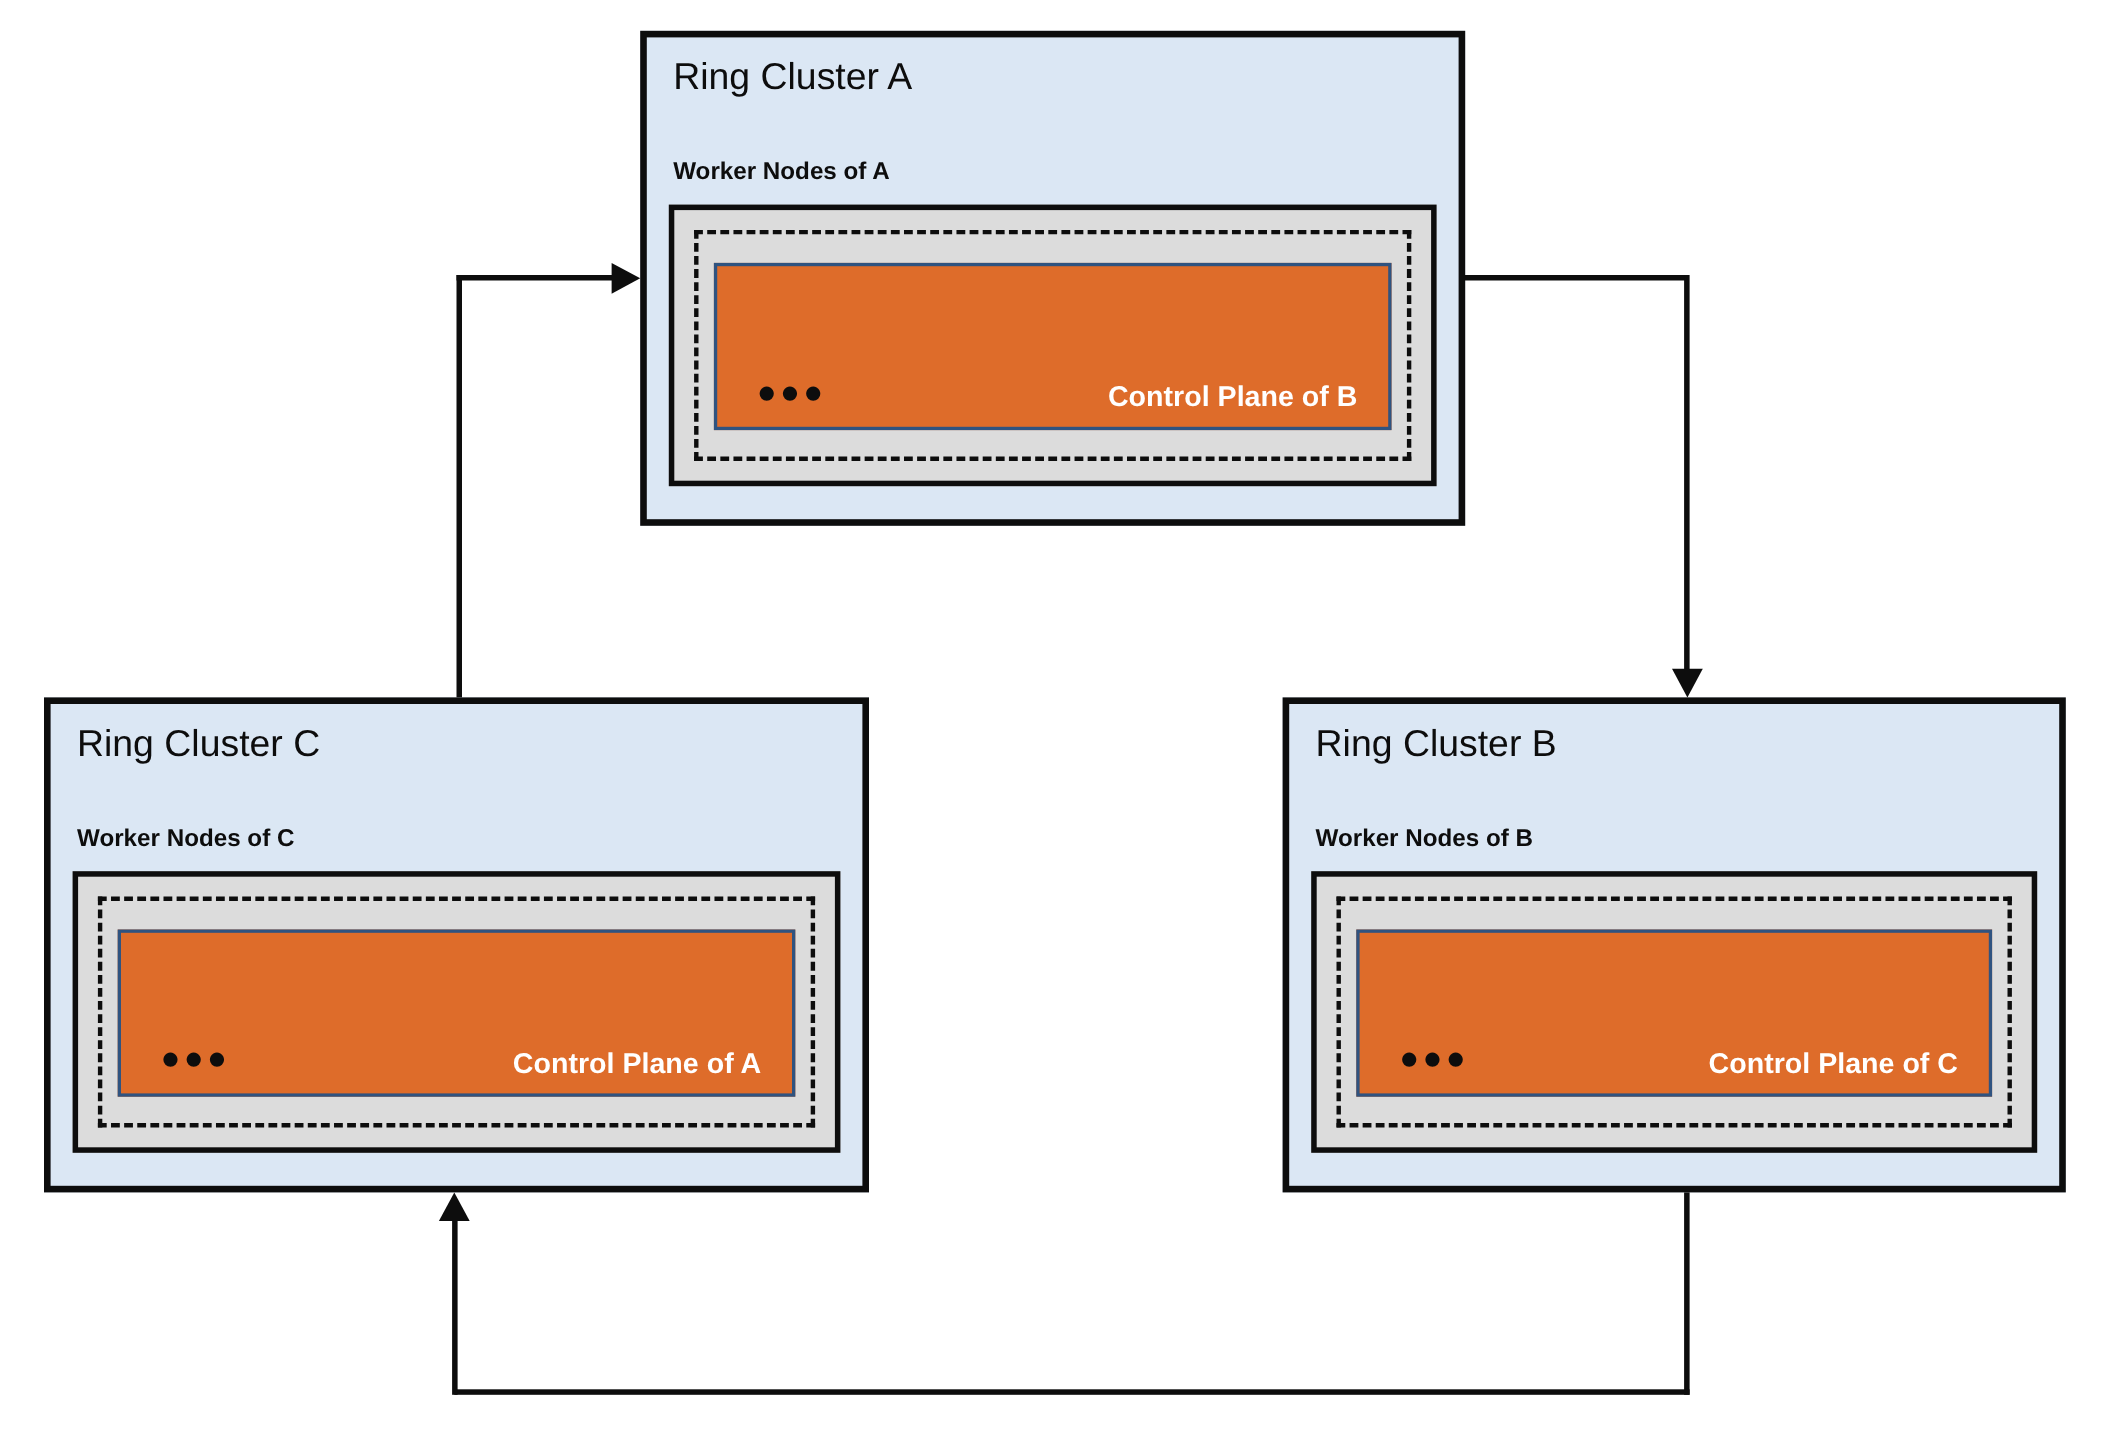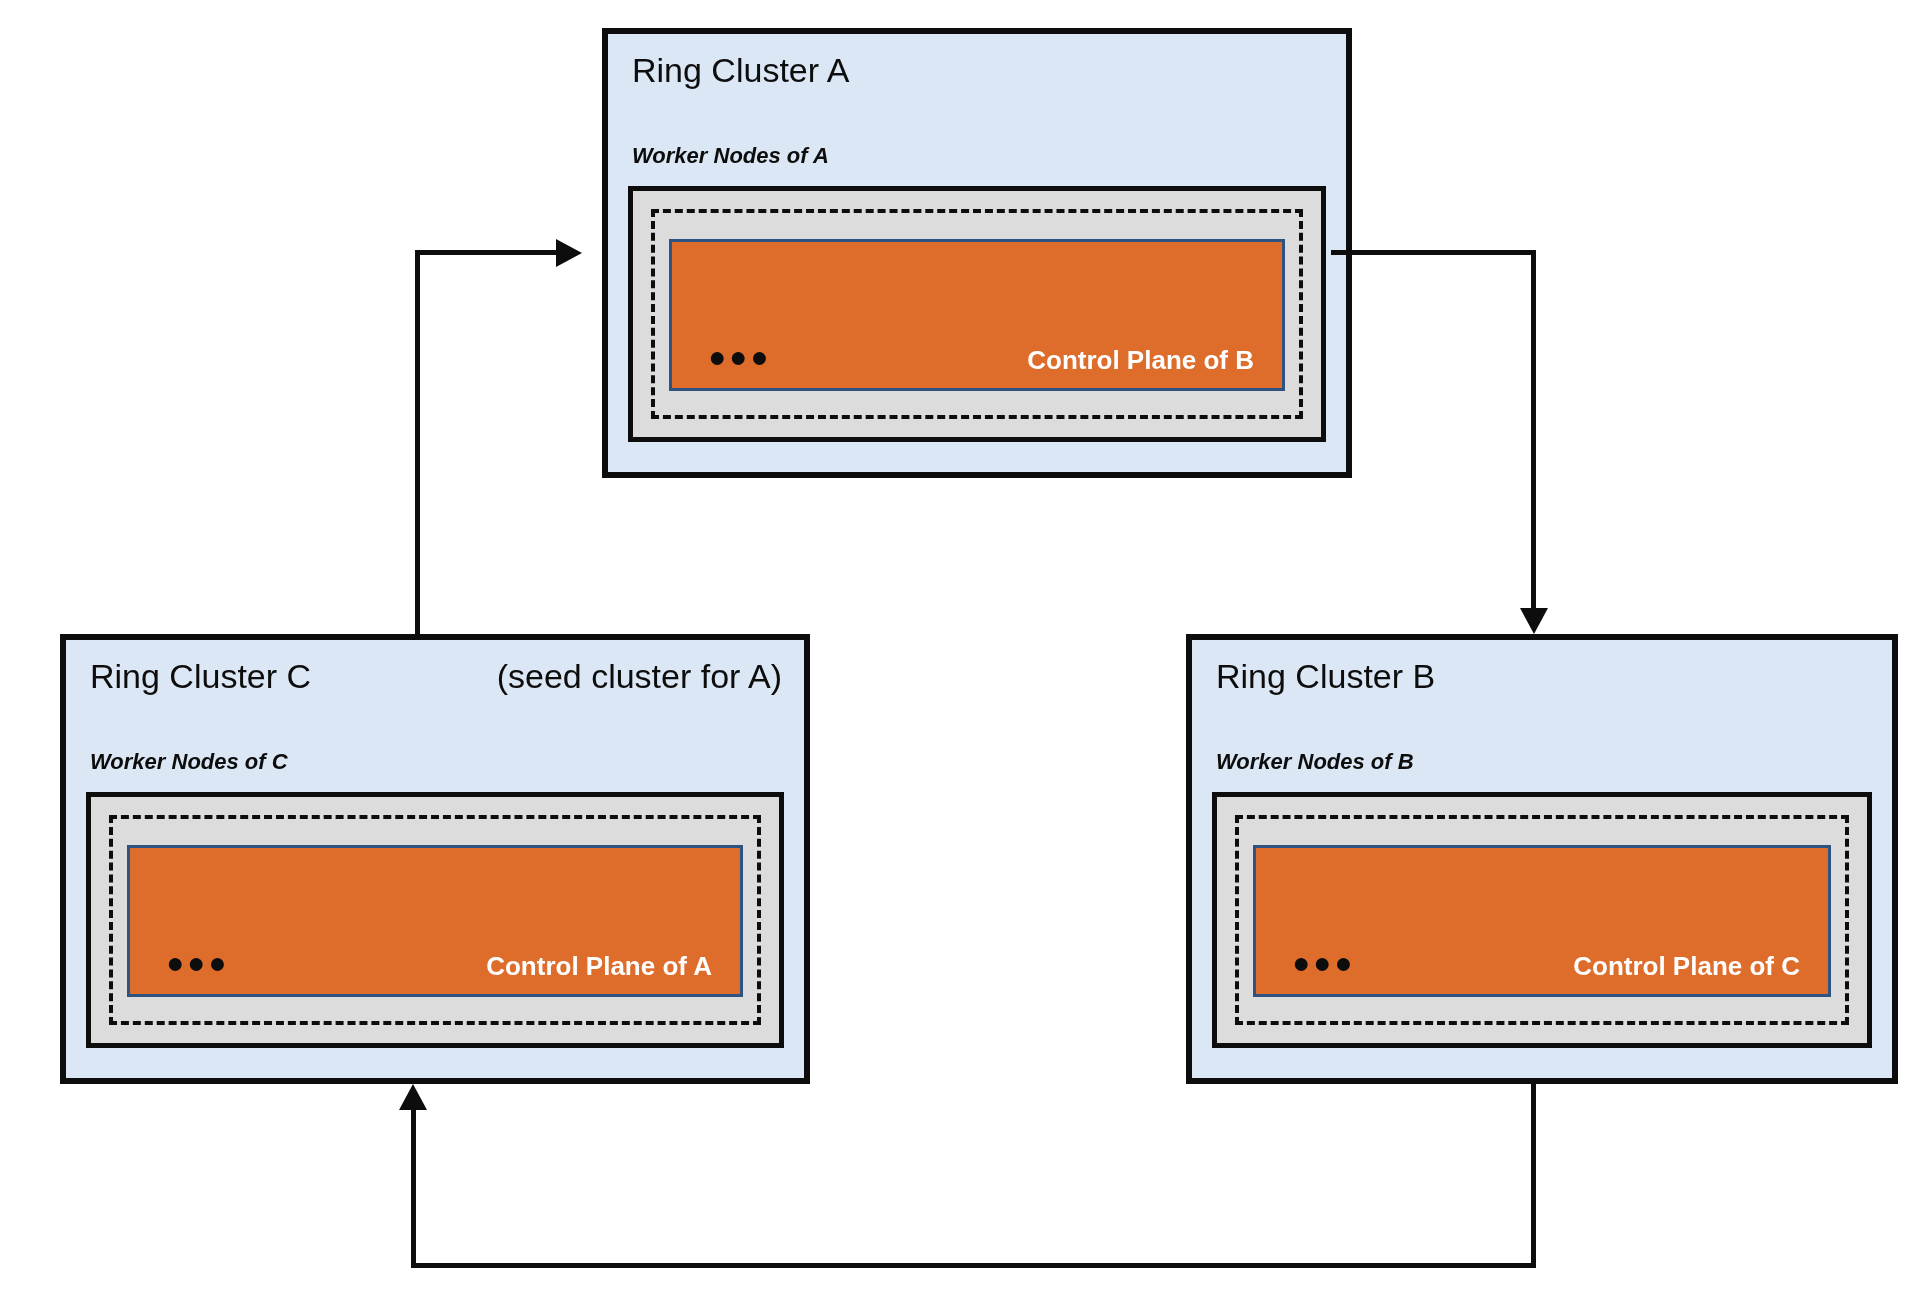--- a/index.html
+++ b/index.html
@@ -5,34 +5,33 @@
   html,body{margin:0;padding:0;background:#ffffff;}
   #stage{
     position:relative;width:1924px;height:1306px;background:#ffffff;overflow:hidden;
     font-family:"Liberation Sans",sans-serif;color:#0d0d0d;
   }
   
   .cluster{
     position:absolute;box-sizing:border-box;
     background:var(--cluster_bg,#dbe7f4);
     border:6px solid var(--border,#0d0d0d);
-    margin-left:20px;
   }
   #cluster-a{left:582px;top:28px;width:750px;height:450px;}
   #cluster-c{left:40px;top:634px;width:750px;height:450px;padding-left:16px;}
   #cluster-b{left:1166px;top:634px;width:712px;height:450px;}
 
   .title-row{
     position:absolute;left:24px;right:22px;top:14px;
     display:flex;justify-content:space-between;align-items:baseline;
     font-size:34px;line-height:44px;font-weight:400;white-space:nowrap;
   }
   .worker-label{
     position:absolute;left:24px;top:108px;
-    font-size:22px;line-height:28px;font-weight:700;white-space:nowrap;font-style:italic;
+    font-size:22px;line-height:28px;font-weight:700;white-space:nowrap;
   }
   .worker-panel{
     position:absolute;left:20px;right:20px;top:152px;bottom:30px;
     box-sizing:border-box;
     background:var(--worker_bg,#dcdcdc);
     border:5px solid var(--border,#0d0d0d);
   }
   .dashed-outline{
     position:absolute;left:18px;right:18px;top:18px;bottom:18px;
     box-sizing:border-box;
@@ -93,21 +92,20 @@
           <span class="cp-dots">●●●</span>
           <span class="cp-label">Control Plane of B</span>
         </div>
       </div>
     </div>
   </div>
 
   <div class="cluster" id="cluster-c">
     <div class="title-row">
       <span>Ring Cluster C</span>
-      <span>(seed cluster for A)</span>
     </div>
     <div class="worker-label">Worker Nodes of C</div>
     <div class="worker-panel">
       <div class="dashed-outline">
         <div class="control-plane">
           <span class="cp-dots">●●●</span>
           <span class="cp-label">Control Plane of A</span>
         </div>
       </div>
     </div>

